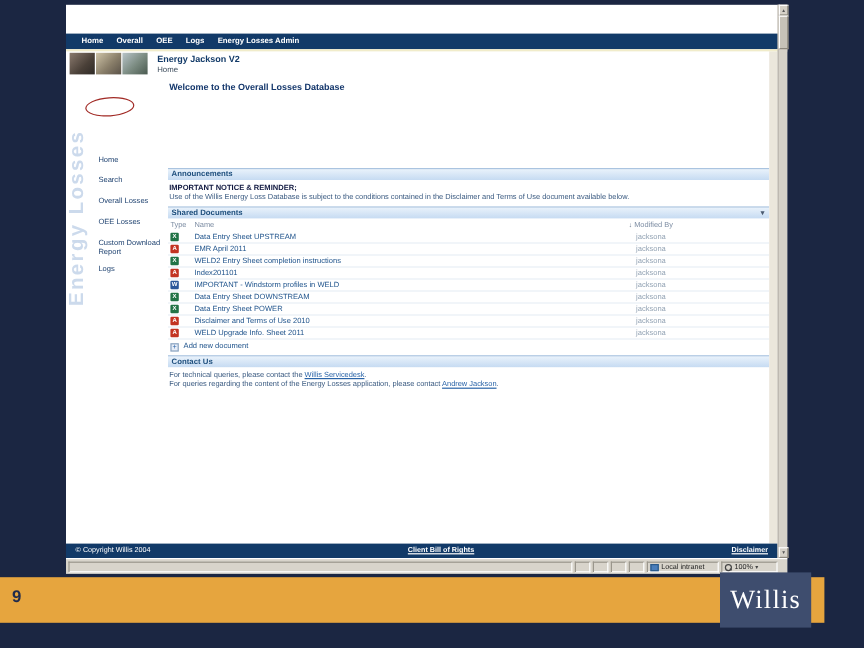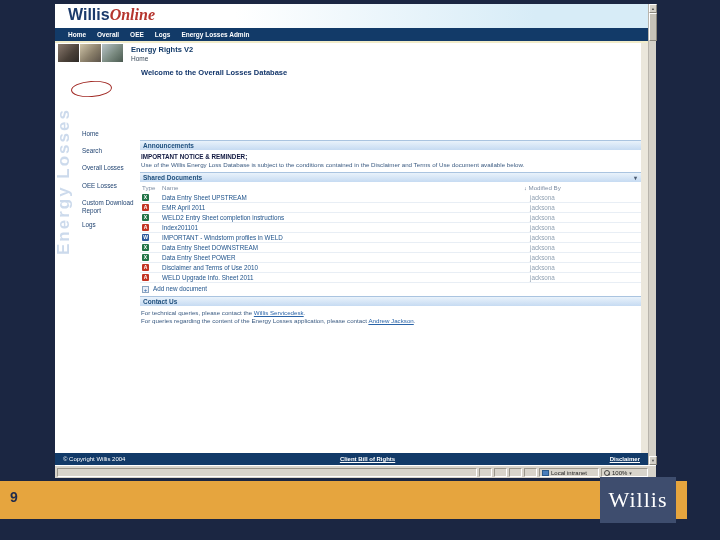--- a/index.html
+++ b/index.html
@@ -113,39 +113,36 @@
                color:#fff; font-family:"Liberation Serif", serif; font-size:22px;
                text-align:center; line-height:46px; letter-spacing:1px; }
 </style>
 </head>
 <body>
 
 <div class="slide">
 
   <div class="shot">
 
-    <div class="logobar">
-      <div class="logo"><span>Willis</span><span class="online">Online</span></div>
-    </div>
 
     <div class="menubar">
         <span>Home</span>
         <span>Overall</span>
         <span>OEE</span>
         <span>Logs</span>
         <span>Energy Losses Admin</span>
       </div>
 
     <div class="creamline"></div>
 
     <div class="pageheader">
       <div class="photo p1"></div>
       <div class="photo p2"></div>
       <div class="photo p3"></div>
-      <div class="pagetitle">Energy Rights V2</div>
+      <div class="pagetitle">Energy Jackson V2</div>
       <div class="breadcrumb">Home</div>
     </div>
 
     <div class="sidebar">
         <div class="side-item" style="top: 66px;">Home</div>
         <div class="side-item" style="top: 83px;">Search</div>
         <div class="side-item" style="top: 100px;">Overall Losses</div>
         <div class="side-item" style="top: 118px;">OEE Losses</div>
         <div class="side-item" style="top: 135px;">Custom Download Report</div>
         <div class="side-item" style="top: 157px;">Logs</div>

